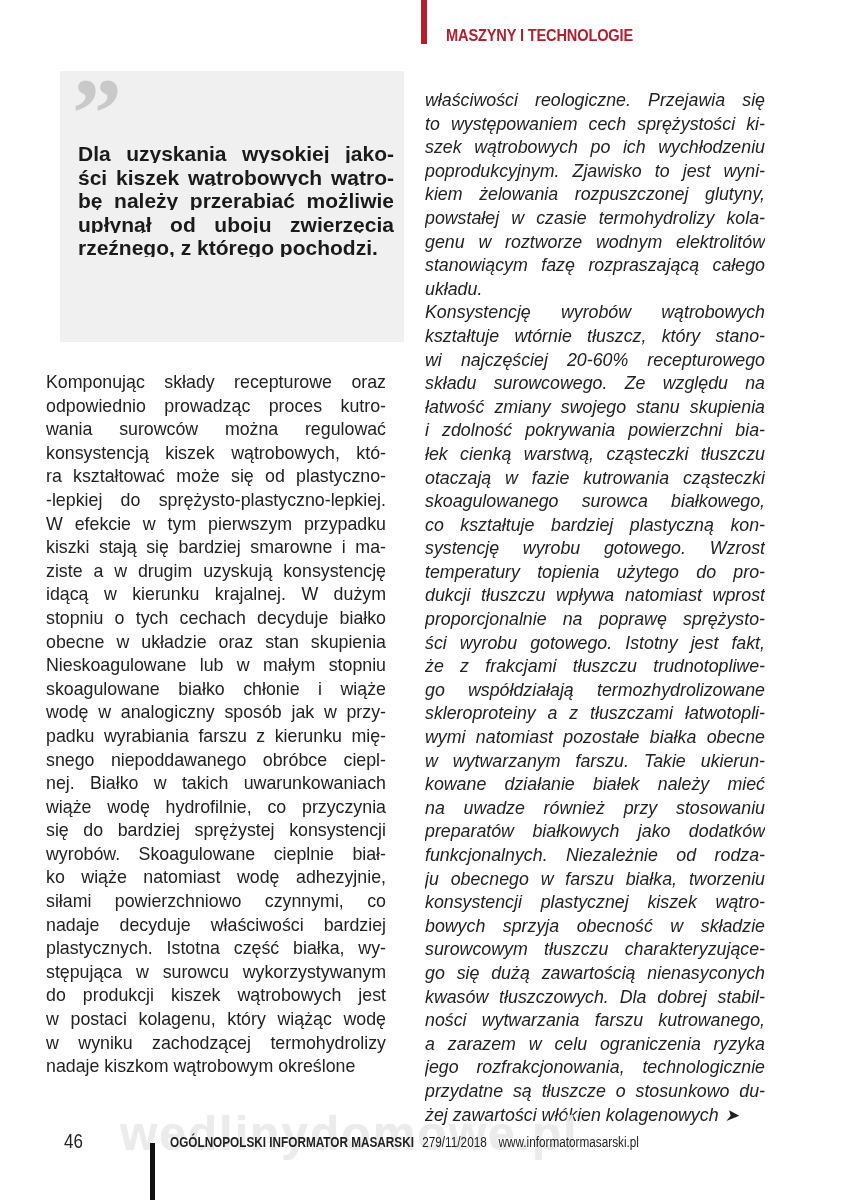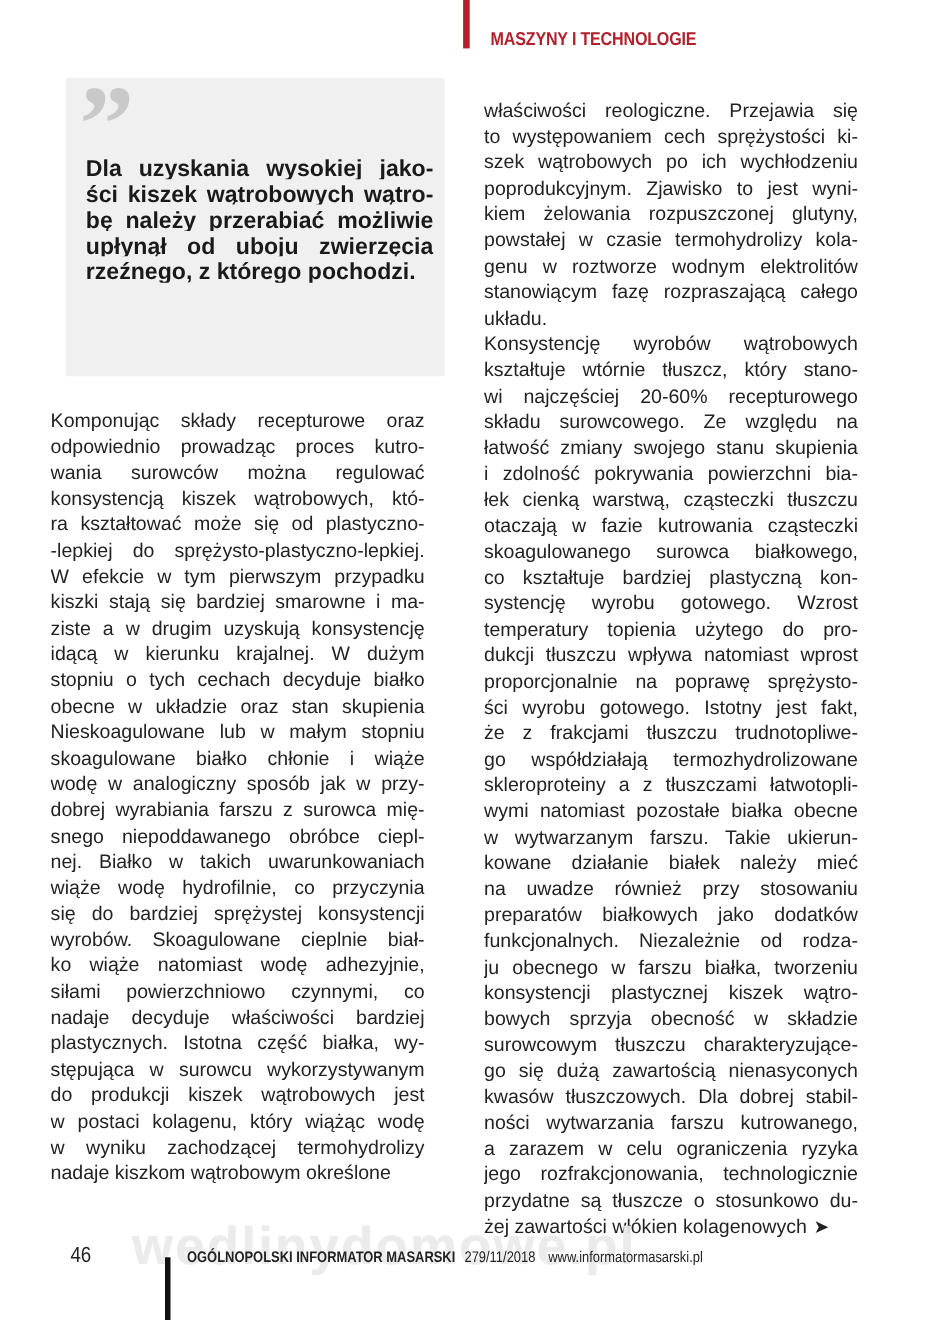--- a/index.html
+++ b/index.html
@@ -74,23 +74,24 @@
       line-height: 23.6px;
       color: #222;
       text-align: justify;
     }
     .col-left {
       left: 46px;
       top: 371px;
       width: 340px;
     }
     .col-right {
-      left: 440px;
+      left: 425px;
       top: 89px;
       width: 340px;
+      font-style: italic;
     }
     .line {
       display: block;
       text-align: justify;
       text-align-last: justify;
       white-space: nowrap;
       overflow: hidden;
       height: 23.6px;
     }
     .line.last {
@@ -177,21 +178,21 @@
     <span class="line">-lepkiej do sprężysto-plastyczno-lepkiej.</span>
     <span class="line">W efekcie w tym pierwszym przypadku</span>
     <span class="line">kiszki stają się bardziej smarowne i ma-</span>
     <span class="line">ziste a w drugim uzyskują konsystencję</span>
     <span class="line">idącą w kierunku krajalnej. W dużym</span>
     <span class="line">stopniu o tych cechach decyduje białko</span>
     <span class="line">obecne w układzie oraz stan skupienia</span>
     <span class="line">Nieskoagulowane lub w małym stopniu</span>
     <span class="line">skoagulowane białko chłonie i wiąże</span>
     <span class="line">wodę w analogiczny sposób jak w przy-</span>
-    <span class="line">dobrej wyrabiania farszu z surowca mię-</span>
+    <span class="line">padku wyrabiania farszu z kierunku mię-</span>
     <span class="line">snego niepoddawanego obróbce ciepl-</span>
     <span class="line">nej. Białko w takich uwarunkowaniach</span>
     <span class="line">wiąże wodę hydrofilnie, co przyczynia</span>
     <span class="line">się do bardziej sprężystej konsystencji</span>
     <span class="line">wyrobów. Skoagulowane cieplnie biał-</span>
     <span class="line">ko wiąże natomiast wodę adhezyjnie,</span>
     <span class="line">siłami powierzchniowo czynnymi, co</span>
     <span class="line">nadaje decyduje właściwości bardziej</span>
     <span class="line">plastycznych. Istotna część białka, wy-</span>
     <span class="line">stępująca w surowcu wykorzystywanym</span>

